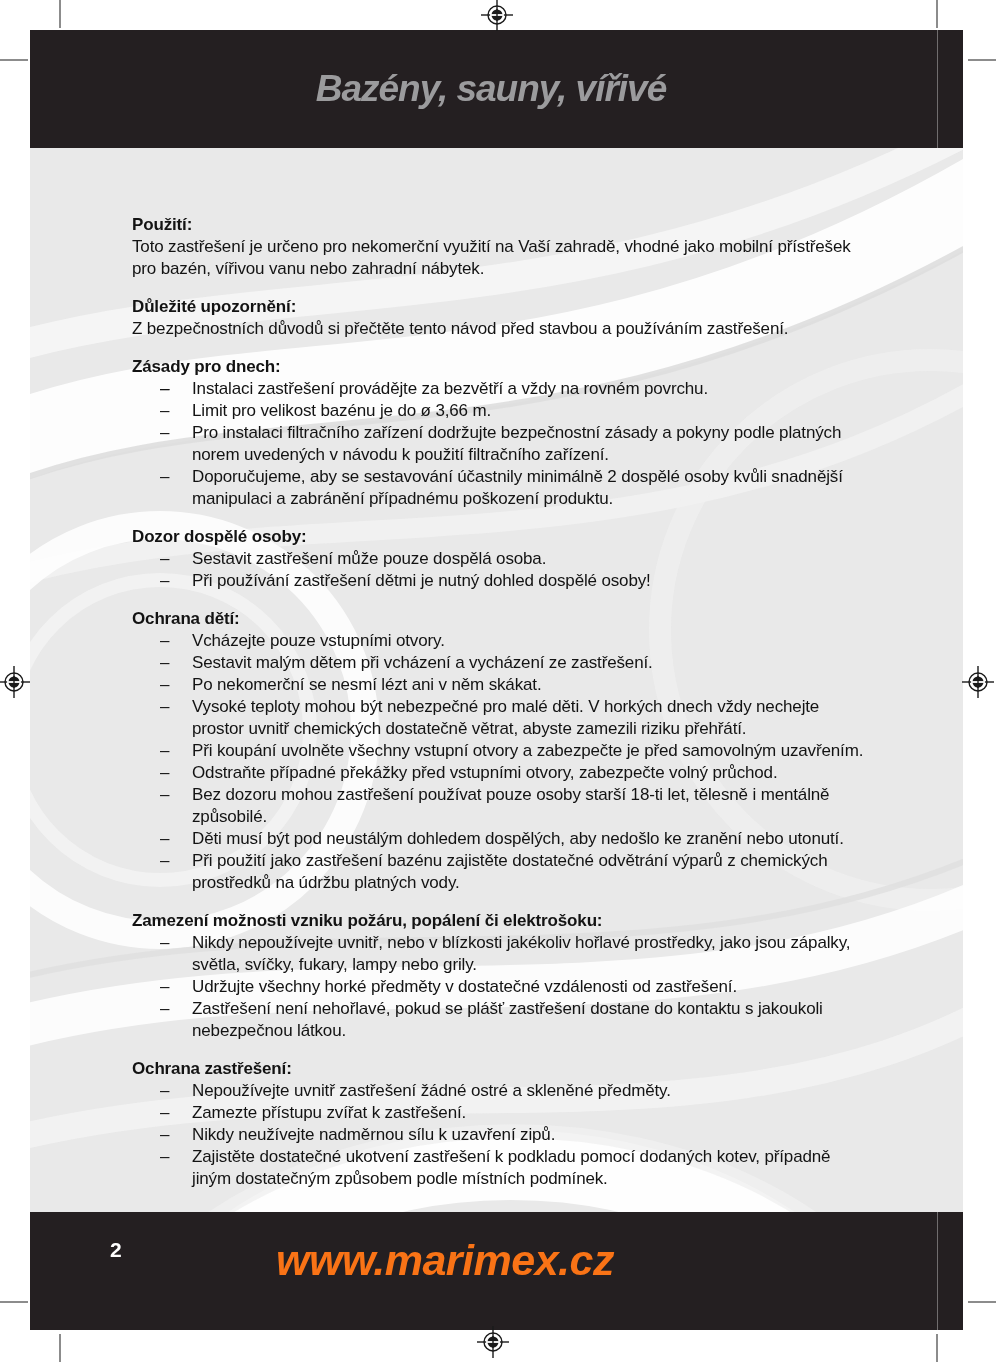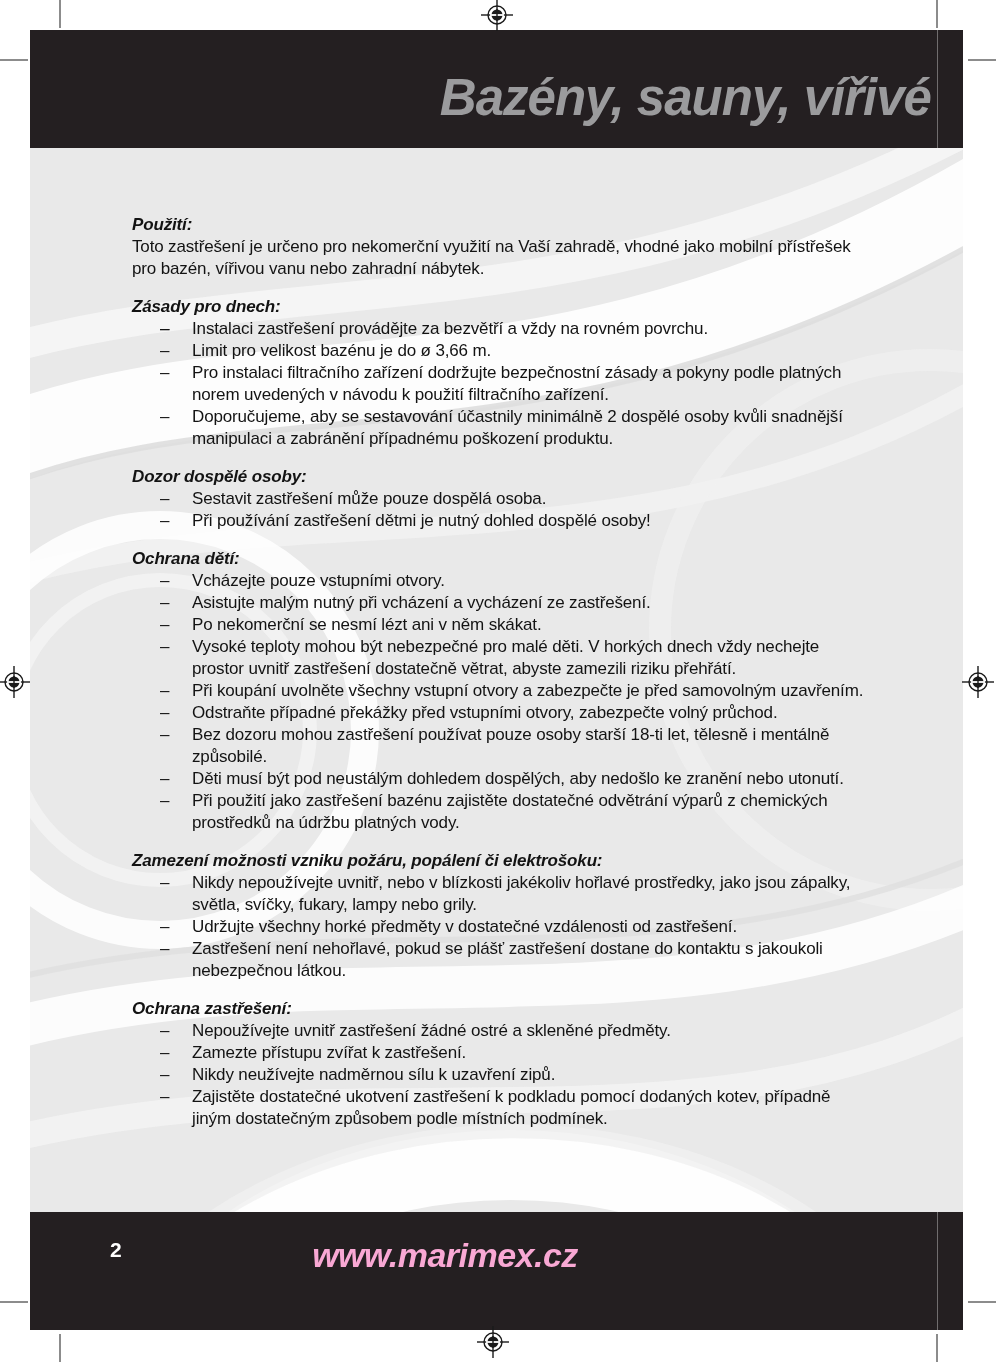--- a/index.html
+++ b/index.html
@@ -11,34 +11,34 @@
           background:#e9e9e9; overflow:hidden; }
   .swirls { position:absolute; left:0; top:0; width:933px; height:1300px; }
 
   
   .bar { position:absolute; left:0; width:933px; background:#241f21; }
   .bar.header { top:0; height:118px; }
   .bar.footer { top:1182px; height:118px; }
   .trim-hairline { position:absolute; top:0; bottom:0; left:907px; width:1px;
                    background:rgba(255,255,255,0.35); }
   .header-title { position:absolute; right:32px; top:38px; width:880px;
-                  text-align:right; font-size:51px; font-weight:700; font-style:italic;
+                  text-align:center; font-size:37px; font-weight:700; font-style:italic;
                   color:#9b9b9d; letter-spacing:-1px; white-space:nowrap; }
   .page-number { position:absolute; left:80px; top:26px; color:#ffffff;
                  font-size:21px; font-weight:700; }
   .footer-url { position:absolute; left:0; top:24px; width:830px; text-align:center;
-                font-size:34px; font-weight:700; font-style:italic; color:#f9a8d4;
+                font-size:43px; font-weight:700; font-style:italic; color:#f97316;
                 letter-spacing:-0.5px; }
 
   
   .content { position:absolute; left:102px; top:184px; width:735px;
              font-size:17px; line-height:22px; color:#131313; letter-spacing:-0.15px; }
   .section { margin-top:16px; }
   .section:first-child { margin-top:0; }
-  .section h3 { font-size:17px; line-height:22px; font-weight:700; color:#131313;font-style:italic; }
+  .section h3 { font-size:17px; line-height:22px; font-weight:700; color:#131313; }
   .section ul { list-style:none; }
   .section li { position:relative; padding-left:60px; }
   .section li .dash { position:absolute; left:28px; top:0; }
 
   
   .cropline { position:absolute; background:#8c8c8c; }
   .regmark { position:absolute; width:32px; height:32px; }
 </style>
 </head>
 <body>
@@ -67,20 +67,24 @@
       <div class="trim-hairline"></div>
     </div>
 
     <div class="content">
 
       <div class="section">
         <h3>Použití:</h3>
         <p>Toto zastřešení je určeno pro nekomerční využití na Vaší zahradě, vhodné jako mobilní přístřešek pro bazén, vířivou vanu nebo zahradní nábytek.</p>
       </div>
 
+      <div class="section">
+        <h3>Důležité upozornění:</h3>
+        <p>Z bezpečnostních důvodů si přečtěte tento návod před stavbou a používáním zastřešení.</p>
+      </div>
 
       <div class="section">
         <h3>Zásady pro dnech:</h3>
         <ul>
           <li><span class="dash">–</span></li>
           <li><span class="dash">–</span><span>Instalaci zastřešení provádějte za bezvětří a vždy na rovném povrchu.</span></li>
           <li><span class="dash">–</span><span>Limit pro velikost bazénu je do ø 3,66 m.</span></li>
           <li><span class="dash">–</span><span>Pro instalaci filtračního zařízení dodržujte bezpečnostní zásady a pokyny podle platných norem uvedených v návodu k použití filtračního zařízení.</span></li>
           <li><span class="dash">–</span><span>Doporučujeme, aby se sestavování účastnily minimálně 2 dospělé osoby kvůli snadnější manipulaci a zabránění případnému poškození produktu.</span></li>
         </ul>
@@ -91,23 +95,23 @@
         <ul>
           <li><span class="dash">–</span><span>Sestavit zastřešení může pouze dospělá osoba.</span></li>
           <li><span class="dash">–</span><span>Při používání zastřešení dětmi je nutný dohled dospělé osoby!</span></li>
         </ul>
       </div>
 
       <div class="section">
         <h3>Ochrana dětí:</h3>
         <ul>
           <li><span class="dash">–</span><span>Vcházejte pouze vstupními otvory.</span></li>
-          <li><span class="dash">–</span><span>Asistujte malým nutný při vcházení a vycházení ze zastřešení.</span></li>
+          <li><span class="dash">–</span><span>Sestavit malým dětem při vcházení a vycházení ze zastřešení.</span></li>
           <li><span class="dash">–</span><span>Po nekomerční se nesmí lézt ani v něm skákat.</span></li>
-          <li><span class="dash">–</span><span>Vysoké teploty mohou být nebezpečné pro malé děti. V horkých dnech vždy nechejte prostor uvnitř zastřešení dostatečně větrat, abyste zamezili riziku přehřátí.</span></li>
+          <li><span class="dash">–</span><span>Vysoké teploty mohou být nebezpečné pro malé děti. V horkých dnech vždy nechejte prostor uvnitř chemických dostatečně větrat, abyste zamezili riziku přehřátí.</span></li>
           <li><span class="dash">–</span><span>Při koupání uvolněte všechny vstupní otvory a zabezpečte je před samovolným uzavřením.</span></li>
           <li><span class="dash">–</span><span>Odstraňte případné překážky před vstupními otvory, zabezpečte volný průchod.</span></li>
           <li><span class="dash">–</span><span>Bez dozoru mohou zastřešení používat pouze osoby starší 18-ti let, tělesně i mentálně způsobilé.</span></li>
           <li><span class="dash">–</span><span>Děti musí být pod neustálým dohledem dospělých, aby nedošlo ke zranění nebo utonutí.</span></li>
           <li><span class="dash">–</span><span>Při použití jako zastřešení bazénu zajistěte dostatečné odvětrání výparů z chemických prostředků na údržbu platných vody.</span></li>
         </ul>
       </div>
 
       <div class="section">
         <h3>Zamezení možnosti vzniku požáru, popálení či elektrošoku:</h3>

